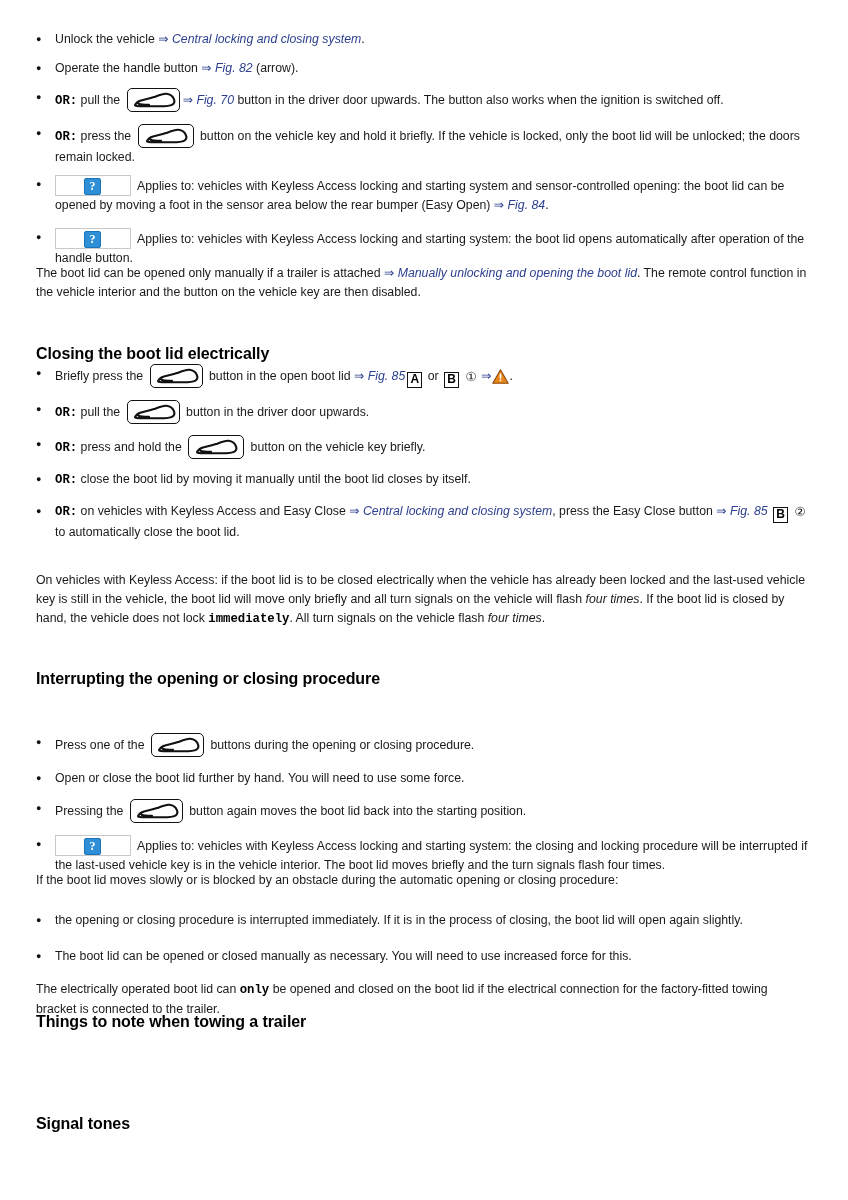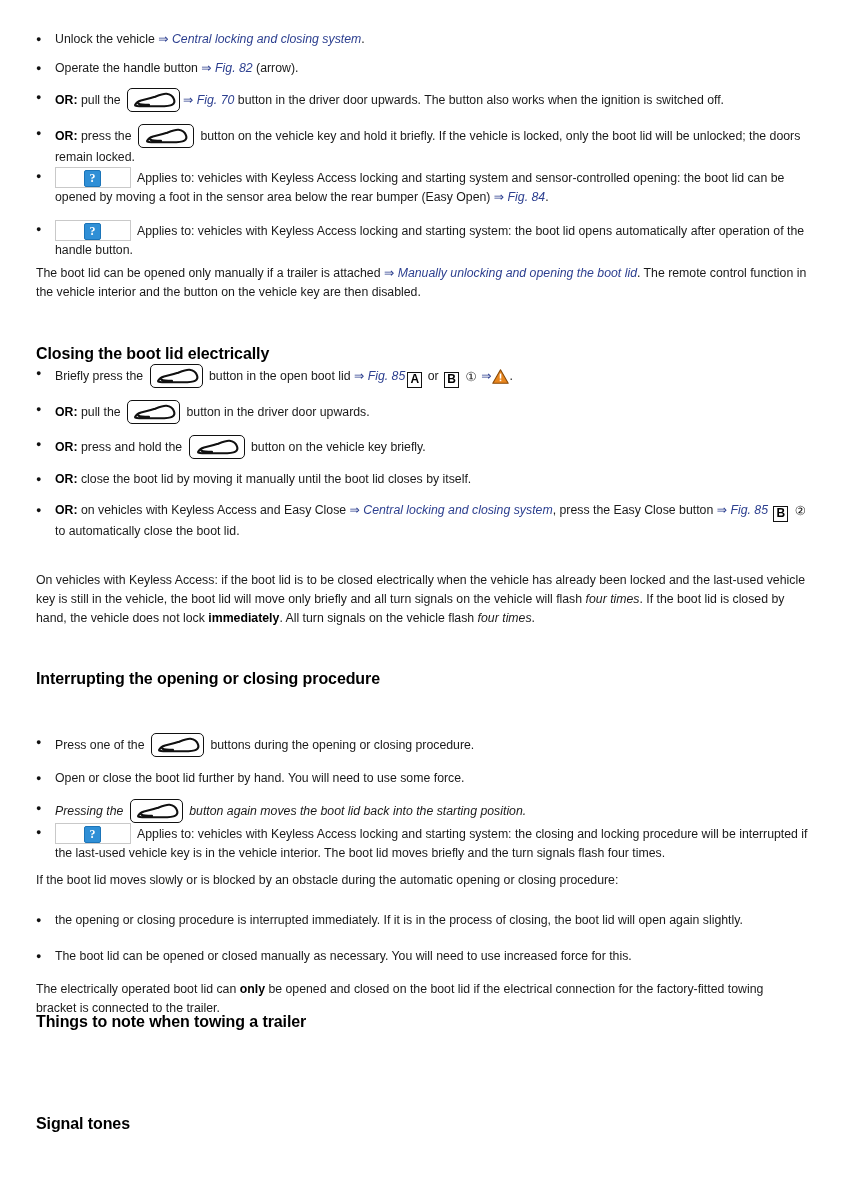--- a/index.html
+++ b/index.html
@@ -59,21 +59,21 @@
   
   .xref {
     color: #2c3f8f;
     font-style: italic;
     text-decoration: none;
     cursor: pointer;
     white-space: nowrap;
   }
   .xref-wrap { white-space: normal; }
   .arrow { color: #2c3f8f; font-style: normal; }
-  b.strong { font-weight: bold; color: #000; }
+  b.strong { font-weight: bold; color: #000; font-family: Liberation Mono, monospace; }
   i.em { font-style: italic; }
 
   
   .bootbtn {
     display: inline-block;
     vertical-align: -8px;
     width: 53px; height: 24px;
     border: 1.6px solid #111;
     border-radius: 5px;
     background: #fff;
@@ -164,21 +164,21 @@
       <li>
         <span>Operate the handle button </span><span class="arrow">⇒</span> <a class="xref">Fig. 82</a><span> (arrow).</span>
       </li>
 
       <li style="margin-bottom:12px;">
         <b class="strong">OR:</b><span> pull the </span><span class="bootbtn"><svg width="45" height="18" viewBox="0 0 45 18">
               <path d="M3 13.2 C3 13.2 4.5 9.6 9 8.4 C13 7.3 18 6.6 22 5.1 C26.5 3.4 31 1.4 34.5 1.8 C38.5 2.3 41 4.6 42 7.4 C42.8 9.6 42.2 11.6 40.4 12.6 C38 14 33 14.3 28 14.3 L10 14.3 C6 14.3 3 14 3 13.2 Z M6.5 11.8 C8 12.6 12 12.9 17 12.9" fill="none" stroke="#111" stroke-width="2.1" stroke-linejoin="round" stroke-linecap="round"></path>
             </svg></span><span class="arrow">⇒</span> <a class="xref">Fig. 70</a><span> button in the driver door upwards. The button also works when the ignition is switched off.</span>
       </li>
 
-      <li style="margin-bottom:0;">
+      <li style="margin-bottom:8px;">
         <b class="strong">OR:</b><span> press the </span><span class="bootbtn wide"><svg width="47" height="18" viewBox="0 0 45 18">
               <path d="M3 13.2 C3 13.2 4.5 9.6 9 8.4 C13 7.3 18 6.6 22 5.1 C26.5 3.4 31 1.4 34.5 1.8 C38.5 2.3 41 4.6 42 7.4 C42.8 9.6 42.2 11.6 40.4 12.6 C38 14 33 14.3 28 14.3 L10 14.3 C6 14.3 3 14 3 13.2 Z M6.5 11.8 C8 12.6 12 12.9 17 12.9" fill="none" stroke="#111" stroke-width="2.1" stroke-linejoin="round" stroke-linecap="round"></path>
             </svg></span><span> button on the vehicle key and hold it briefly. If the vehicle is locked, only the boot lid will be unlocked; the doors remain locked.</span>
       </li>
 
       <li style="margin-bottom:13px;">
         <span class="imgph"><span class="qbox">?</span></span><span>Applies to: vehicles with Keyless Access locking and starting system and sensor-controlled opening: the boot lid can be opened by moving a foot in the sensor area below the rear bumper (Easy Open) </span><span class="arrow">⇒</span> <a class="xref">Fig. 84</a><span>.</span>
       </li>
 
       <li>
@@ -238,21 +238,21 @@
       <li style="margin-bottom:12px;">
         <span>Press one of the </span><span class="bootbtn"><svg width="45" height="18" viewBox="0 0 45 18">
               <path d="M3 13.2 C3 13.2 4.5 9.6 9 8.4 C13 7.3 18 6.6 22 5.1 C26.5 3.4 31 1.4 34.5 1.8 C38.5 2.3 41 4.6 42 7.4 C42.8 9.6 42.2 11.6 40.4 12.6 C38 14 33 14.3 28 14.3 L10 14.3 C6 14.3 3 14 3 13.2 Z M6.5 11.8 C8 12.6 12 12.9 17 12.9" fill="none" stroke="#111" stroke-width="2.1" stroke-linejoin="round" stroke-linecap="round"></path>
             </svg></span><span> buttons during the opening or closing procedure.</span>
       </li>
 
       <li style="margin-bottom:11px;">
         <span>Open or close the boot lid further by hand. You will need to use some force.</span>
       </li>
 
-      <li style="margin-bottom:0;font-style:italic;">
+      <li style="margin-bottom:12px;">
         <span>Pressing the </span><span class="bootbtn"><svg width="45" height="18" viewBox="0 0 45 18">
               <path d="M3 13.2 C3 13.2 4.5 9.6 9 8.4 C13 7.3 18 6.6 22 5.1 C26.5 3.4 31 1.4 34.5 1.8 C38.5 2.3 41 4.6 42 7.4 C42.8 9.6 42.2 11.6 40.4 12.6 C38 14 33 14.3 28 14.3 L10 14.3 C6 14.3 3 14 3 13.2 Z M6.5 11.8 C8 12.6 12 12.9 17 12.9" fill="none" stroke="#111" stroke-width="2.1" stroke-linejoin="round" stroke-linecap="round"></path>
             </svg></span><span> button again moves the boot lid back into the starting position.</span>
       </li>
 
       <li style="max-width:790px;">
         <span class="imgph"><span class="qbox">?</span></span><span>Applies to: vehicles with Keyless Access locking and starting system: the closing and locking procedure will be interrupted if the last-used vehicle key is in the vehicle interior. The boot lid moves briefly and the turn signals flash four times.</span>
       </li>
     </ul>
   </div>

